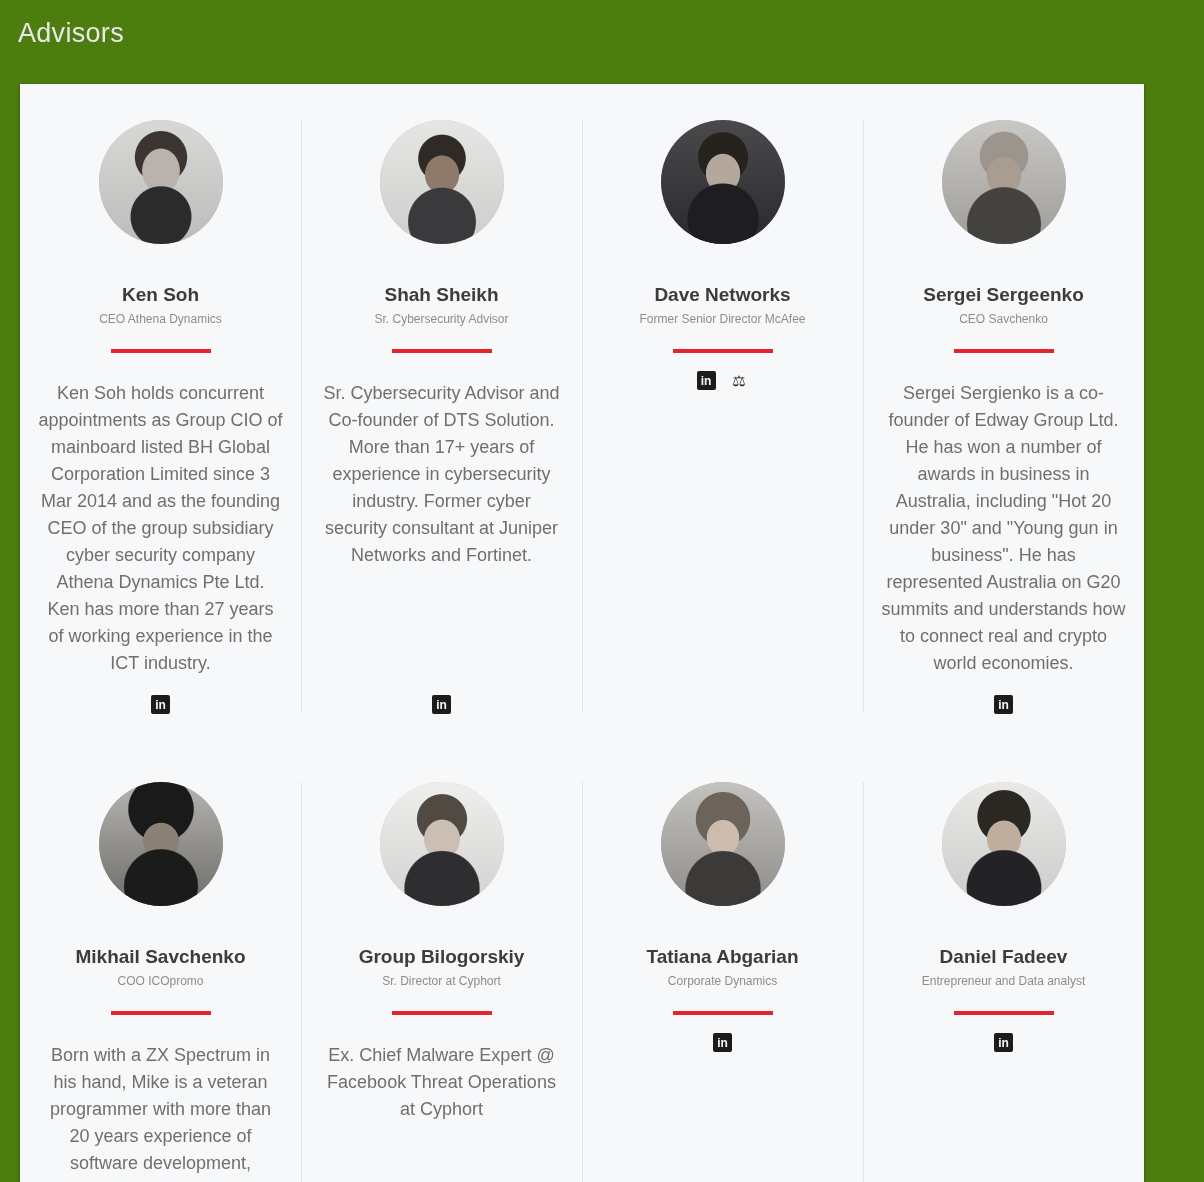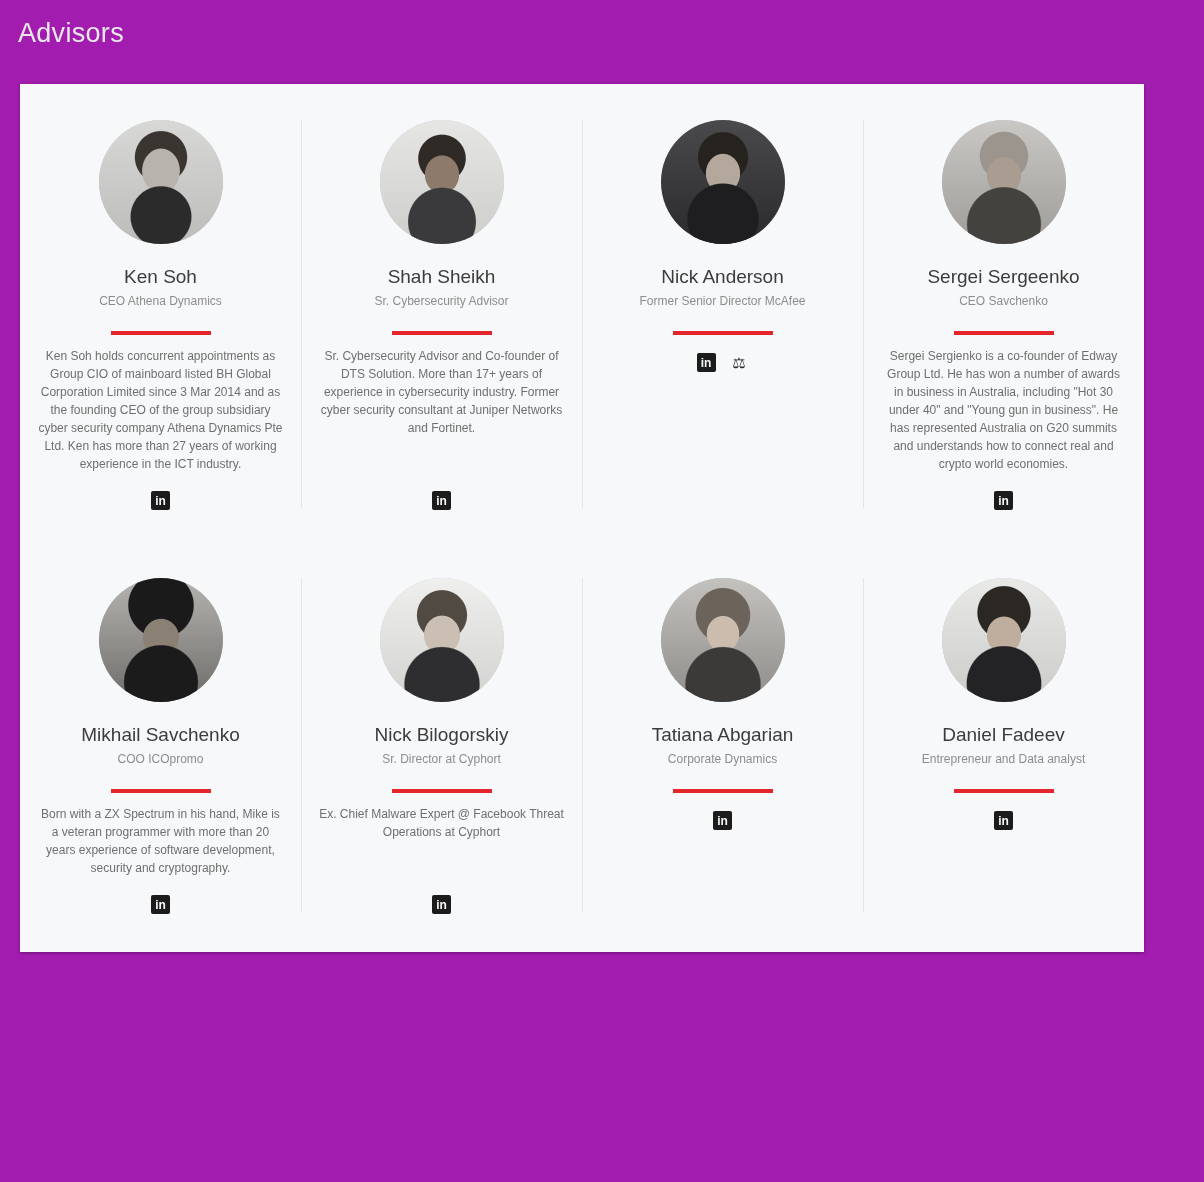--- a/index.html
+++ b/index.html
@@ -5,21 +5,21 @@
   * { box-sizing: border-box; }
   html, body {
     margin: 0;
     padding: 0;
     background: #1c1c1c;
     font-family: "Liberation Sans", sans-serif;
   }
   #page {
     width: 1204px;
     height: 1182px;
-    background: #a21caf;
+    background: #4d7c0f;
     position: relative;
     overflow: hidden;
   }
   .page-title {
     color: #e8e8e8;
     font-size: 27px;
     font-weight: 400;
     letter-spacing: 0.3px;
     padding: 18px 0 0 18px;
     margin: 0;
@@ -103,42 +103,42 @@
       radial-gradient(circle at 50% 86%, #3b3a38 0 30%, rgba(0,0,0,0) 31%),
       radial-gradient(ellipse at 50% 45%, #cbbcae 0 18%, rgba(0,0,0,0) 19%),
       radial-gradient(circle at 50% 30%, #6c635a 0 25%, rgba(0,0,0,0) 26%),
       linear-gradient(#c4c2bf, #8e8c89); }
   .av8 .face { background:
       radial-gradient(circle at 50% 85%, #232325 0 30%, rgba(0,0,0,0) 31%),
       radial-gradient(ellipse at 50% 46%, #bfae9e 0 19%, rgba(0,0,0,0) 20%),
       radial-gradient(circle at 50% 28%, #2b2824 0 24%, rgba(0,0,0,0) 25%),
       linear-gradient(#e9e9e7, #cbcbc9); }
   .name {
-    margin-top: 22px;
+    margin-top: 40px;
     font-size: 19px;
     color: #3c3c3c;
     text-align: center;
-    font-weight: 400;
+    font-weight: 700;
   }
   .role {
     margin-top: 6px;
     font-size: 12px;
     color: #8d8d8d;
     text-align: center;
     line-height: 1.25;
   }
   .rule {
     width: 100px;
     height: 4px;
     background: #e4252b;
     margin: 22px auto 0 auto;
   }
   .bio {
-    margin-top: 12px;
-    font-size: 12px;
+    margin-top: 27px;
+    font-size: 18px;
     line-height: 1.5;
     color: #6f6f6f;
     text-align: center;
     flex: 1 1 auto;
   }
   .socials {
     margin-top: 18px;
     margin-bottom: 6px;
     display: flex;
     gap: 14px;
@@ -208,37 +208,37 @@
         <div class="bio">Sr. Cybersecurity Advisor and Co-founder of DTS Solution. More than 17+ years of experience in cybersecurity industry. Former cyber security consultant at Juniper Networks and Fortinet.</div>
         <div class="socials">
           <a class="icon-li"></a>
         </div>
       </div>
 
       <div class="card has-divider">
         <div class="avatar av3">
             <div class="face"></div>
           </div>
-        <div class="name">Nick Anderson</div>
+        <div class="name">Dave Networks</div>
         <div class="role">Former Senior Director McAfee</div>
         <div class="rule"></div>
         <div class="socials">
           <a class="icon-li"></a>
           <a class="icon-other">⚖</a>
         </div>
       </div>
 
       <div class="card has-divider">
         <div class="avatar av4">
             <div class="face"></div>
           </div>
         <div class="name">Sergei Sergeenko</div>
         <div class="role">CEO Savchenko</div>
         <div class="rule"></div>
-        <div class="bio">Sergei Sergienko is a co-founder of Edway Group Ltd. He has won a number of awards in business in Australia, including "Hot 30 under 40" and "Young gun in business". He has represented Australia on G20 summits and understands how to connect real and crypto world economies.</div>
+        <div class="bio">Sergei Sergienko is a co-founder of Edway Group Ltd. He has won a number of awards in business in Australia, including "Hot 20 under 30" and "Young gun in business". He has represented Australia on G20 summits and understands how to connect real and crypto world economies.</div>
         <div class="socials">
           <a class="icon-li"></a>
         </div>
       </div>
 
     </div>
 
     <div class="grid row-2">
 
       <div class="card">
@@ -251,21 +251,21 @@
         <div class="bio">Born with a ZX Spectrum in his hand, Mike is a veteran programmer with more than 20 years experience of software development, security and cryptography.</div>
         <div class="socials">
           <a class="icon-li"></a>
         </div>
       </div>
 
       <div class="card has-divider">
         <div class="avatar av6">
             <div class="face"></div>
           </div>
-        <div class="name">Nick Bilogorskiy</div>
+        <div class="name">Group Bilogorskiy</div>
         <div class="role">Sr. Director at Cyphort</div>
         <div class="rule"></div>
         <div class="bio">Ex. Chief Malware Expert @ Facebook Threat Operations at Cyphort</div>
         <div class="socials">
           <a class="icon-li"></a>
         </div>
       </div>
 
       <div class="card has-divider">
         <div class="avatar av7">

